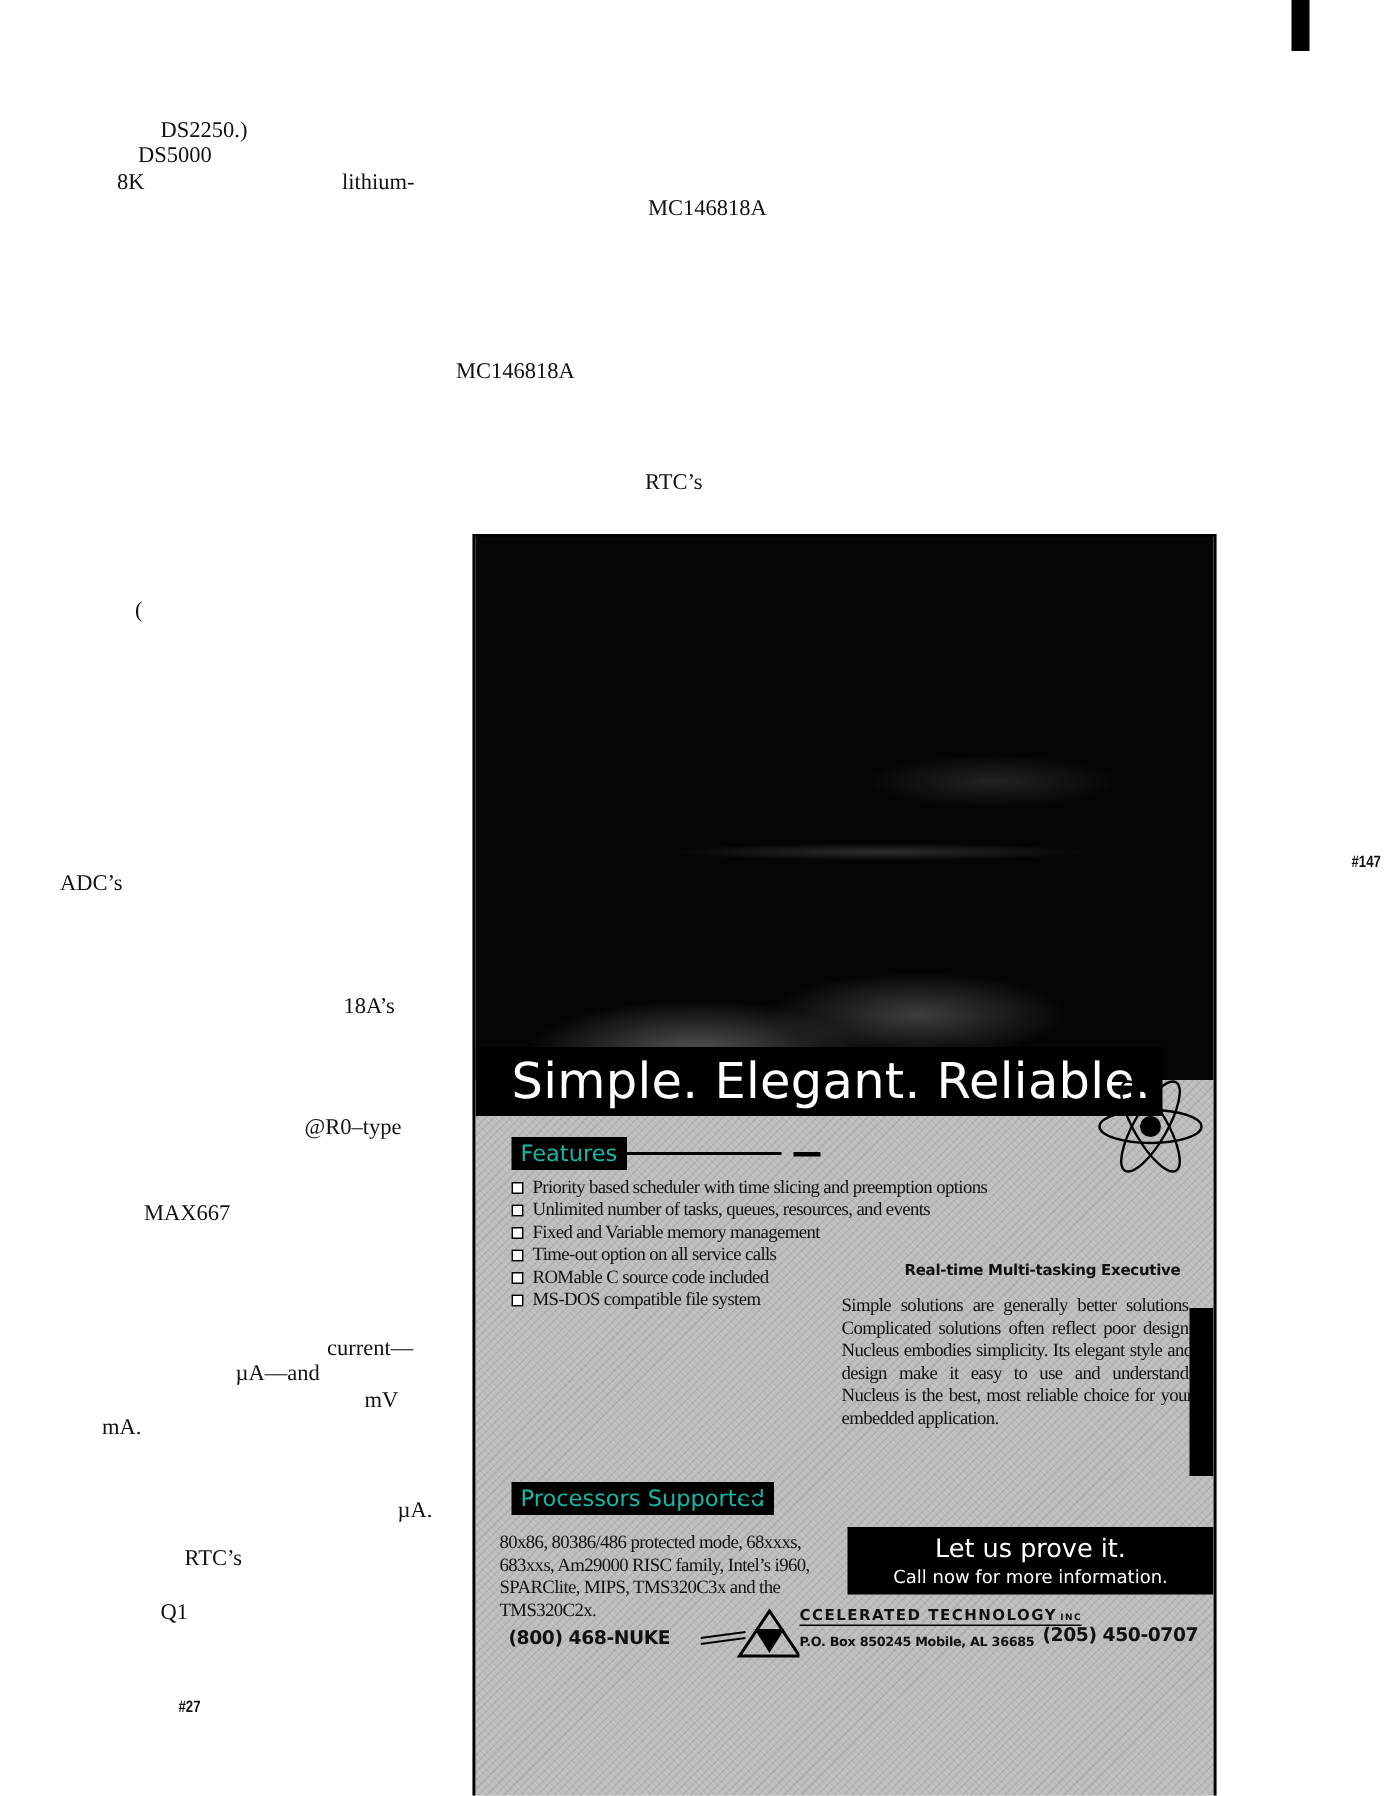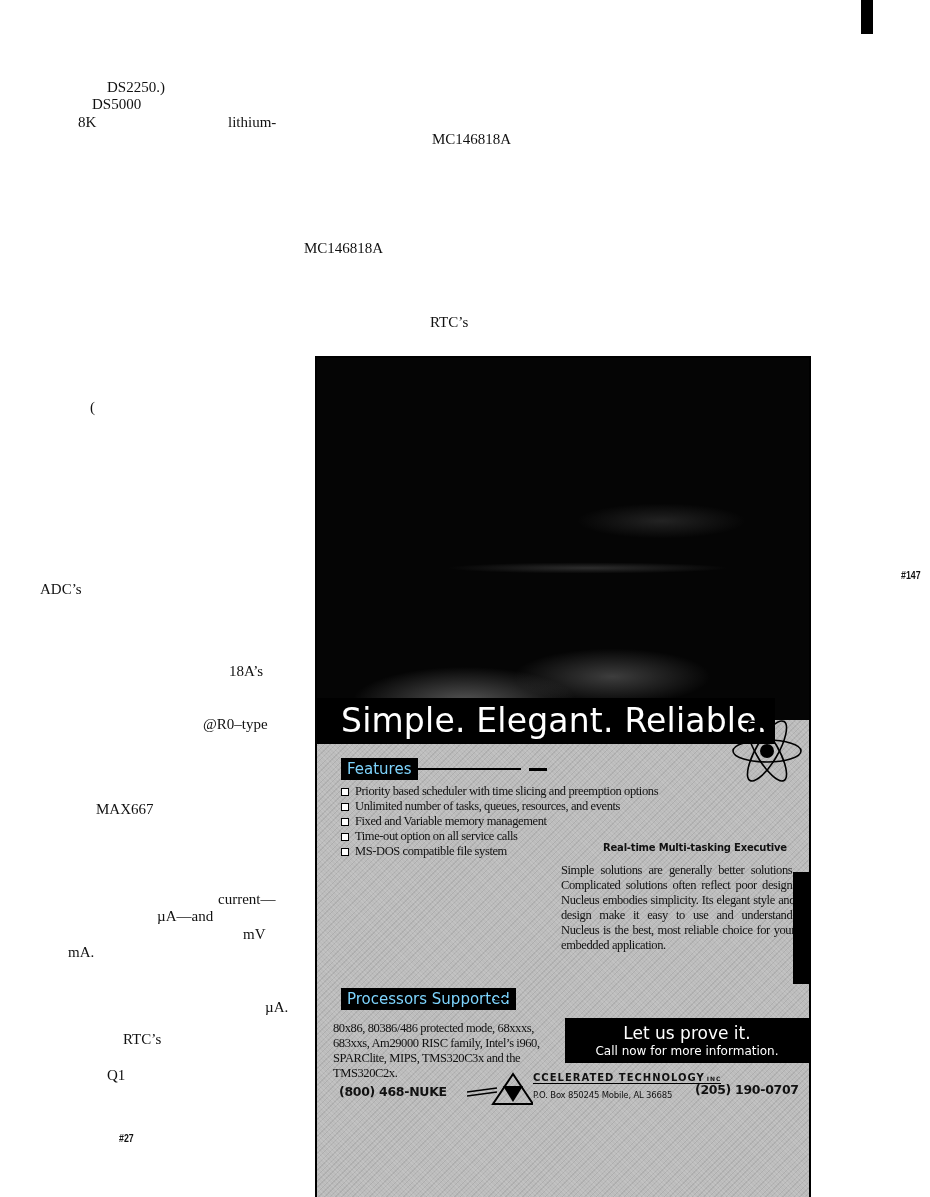--- a/index.html
+++ b/index.html
@@ -21,21 +21,21 @@
           radial-gradient(ellipse 200px 8px at 55% 58%, rgba(120,120,120,0.35), transparent 70%),
           #050505; }
   .ad-grain { position: absolute; left: 0; top: 362px; right: 0; bottom: 0;
         background:
           repeating-linear-gradient(45deg, rgba(255,255,255,0.10) 0 1px, transparent 1px 3px),
           repeating-linear-gradient(-45deg, rgba(0,0,0,0.08) 0 1px, transparent 1px 4px),
           #bcbcbc; }
   .headline { position: absolute; left: 0; top: 340px; height: 46px; padding: 0 8px 0 24px;
         background: #000; color: #fff; font-family: "DejaVu Sans", sans-serif;
         font-size: 33px; line-height: 46px; letter-spacing: 0.2px; }
-  .section-label { position: absolute; background: #000; color: #7dd3fc;
+  .section-label { position: absolute; background: #000; color: #14b8a6;
         font-family: "DejaVu Sans", sans-serif; font-size: 15px; line-height: 22px; padding: 0 6px; text-align: right; }
   .rule { position: absolute; height: 2px; background: #000; }
   .feature-list { position: absolute; left: 24px; top: 426px; margin: 0; padding: 0; list-style: none;
         font-size: 12.5px; line-height: 15px; letter-spacing: -0.4px; color: #111; }
   .feature-list li { position: relative; padding-left: 14px; }
   .feature-list li .bullet { position: absolute; left: 0; top: 4px; width: 6px; height: 6px;
         border: 1.5px solid #000; background: #fff; }
   .processors { position: absolute; left: 16px; top: 663px; width: 230px;
         font-size: 12.5px; line-height: 15px; letter-spacing: -0.4px; }
   .logo { position: absolute; left: 226px; top: 413px; width: 250px; height: 80px; }
@@ -45,40 +45,40 @@
         font-size: 12.5px; line-height: 15px; letter-spacing: -0.4px; text-align: justify; }
   .side-black { position: absolute; left: 476px; top: 514px; width: 16px; height: 112px; background: #000; }
   .cta { position: absolute; left: 248px; top: 660px; width: 244px; height: 45px; background: #000; color: #fff;
         text-align: center; font-family: "DejaVu Sans", sans-serif; }
   .cta .l1 { font-size: 17px; line-height: 22px; margin-top: 4px; }
   .cta .l2 { font-size: 12px; line-height: 15px; }
   .footer { position: absolute; left: 0; top: 712px; width: 492px; height: 40px; }
   .phone { position: absolute; font-family: "DejaVu Sans", sans-serif; font-weight: bold; font-size: 12.5px; letter-spacing: -0.3px; text-align: center; }
   .company { position: absolute; left: 216px; top: 2px; font-family: "DejaVu Sans", sans-serif; font-weight: bold;
         font-size: 10px; letter-spacing: 1px; border-bottom: 1.5px solid #000; }
-  .address { position: absolute; left: 216px; top: 20px; font-family: "DejaVu Sans", sans-serif; font-weight: normal;
+  .address { position: absolute; left: 216px; top: 20px; font-family: "DejaVu Sans", sans-serif; font-weight: bold;
         font-size: 8.5px; letter-spacing: -0.2px; }
 </style>
 </head>
 <body>
 
 <div class="corner-bar"></div>
 
 <div id="fragments">
     <span class="frag" style="left: 107px; top: 80px;">DS2250.)</span>
     <span class="frag" style="left: 92px; top: 97px;">DS5000</span>
     <span class="frag" style="left: 78px; top: 115px;">8K</span>
     <span class="frag" style="left: 228px; top: 115px;">lithium-</span>
     <span class="frag" style="left: 432px; top: 132px;">MC146818A</span>
     <span class="frag" style="left: 304px; top: 241px;">MC146818A</span>
     <span class="frag" style="left: 430px; top: 315px;">RTC’s</span>
     <span class="frag" style="left: 90px; top: 400px;">(</span>
     <span class="frag" style="left: 40px; top: 582px;">ADC’s</span>
     <span class="frag" style="left: 229px; top: 664px;">18A’s</span>
-    <span class="frag" style="left: 203px; top: 717px;">@R0–type</span>
+    <span class="frag" style="left: 203px; top: 745px;">@R0–type</span>
     <span class="frag" style="left: 96px; top: 802px;">MAX667</span>
     <span class="frag" style="left: 218px; top: 892px;">current—</span>
     <span class="frag" style="left: 157px; top: 909px;">µA—and</span>
     <span class="frag" style="left: 243px; top: 927px;">mV</span>
     <span class="frag" style="left: 68px; top: 945px;">mA.</span>
     <span class="frag" style="left: 265px; top: 1000px;">µA.</span>
     <span class="frag" style="left: 123px; top: 1032px;">RTC’s</span>
     <span class="frag" style="left: 107px; top: 1068px;">Q1</span>
   </div>
 <div id="tags">
@@ -104,20 +104,21 @@
 
   <div class="section-label" style="left:24px;top:400px;">Features</div>
   <div class="rule" style="left:94px;top:410px;width:110px;"></div>
   <div class="rule" style="left:212px;top:410px;width:18px;height:3px;"></div>
 
   <ul class="feature-list">
     <li><span class="bullet"></span><span>Priority based scheduler with time slicing  and preemption options</span></li>
     <li><span class="bullet"></span><span>Unlimited number of tasks, queues, resources, and events</span></li>
     <li><span class="bullet"></span><span>Fixed and Variable memory management</span></li>
     <li><span class="bullet"></span><span>Time-out option on all service calls</span></li>
+    <li><span class="bullet"></span><span>ROMable C source code included</span></li>
     <li><span class="bullet"></span><span>MS-DOS compatible file system</span></li>
   </ul>
 
   <div class="tagline">Real-time Multi-tasking Executive</div>
 
   <div class="pitch">Simple solutions are generally better solutions. Complicated solutions often reflect poor design. Nucleus embodies simplicity. Its elegant style and design make it easy to use and understand. Nucleus is the best, most reliable choice for your embedded application.</div>
   <div class="side-black"></div>
 
   <div class="section-label" style="left:24px;top:630px;">Processors Supported</div>
   <div class="rule" style="left:178px;top:640px;width:20px;"></div>
@@ -133,15 +134,15 @@
     <svg width="66" height="34" viewBox="0 0 66 34" style="position:absolute;left:150px;top:2px;">
       <line x1="0" y1="20" x2="30" y2="16" stroke="#000" stroke-width="1.5"></line>
       <line x1="0" y1="24" x2="30" y2="20" stroke="#000" stroke-width="1.5"></line>
       <polygon points="46,2 66,32 26,32" fill="none" stroke="#000" stroke-width="2"></polygon>
       <polygon points="36,14 56,14 46,30" fill="#000"></polygon>
     </svg>
     <div class="company">
       <span>CCELERATED TECHNOLOGY</span><span style="font-size:6px;margin-left:2px;">INC</span>
     </div>
     <div class="address">P.O. Box 850245    Mobile, AL  36685</div>
-    <div class="phone" style="left:378px;top:12px;">(205) 190-0707</div>
+    <div class="phone" style="left:378px;top:12px;">(205) 450-0707</div>
   </div>
 </div>
 
 </body></html>

